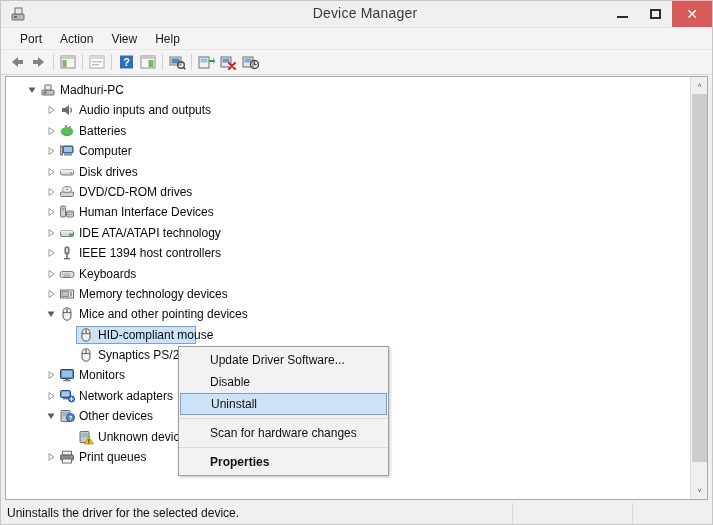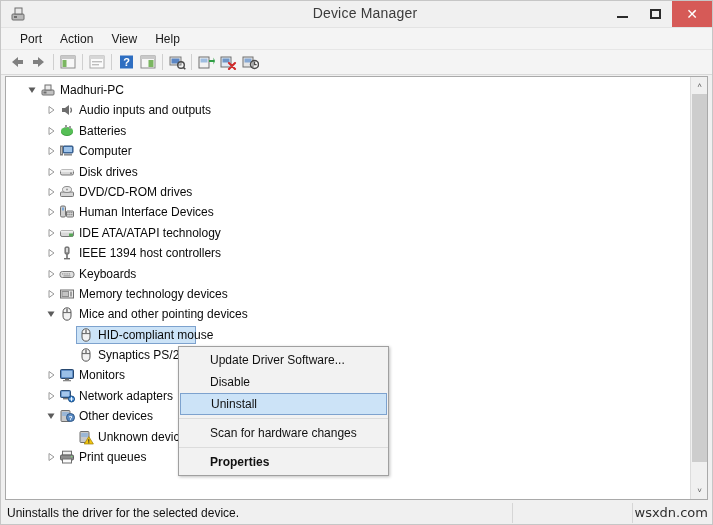--- a/index.html
+++ b/index.html
@@ -512,17 +512,14 @@
       <div class="ctx-item highlight">Uninstall</div>
       <div class="ctx-sep"></div>
       <div class="ctx-item">Scan for hardware changes</div>
       <div class="ctx-sep"></div>
       <div class="ctx-item bold">Properties</div>
     </div>
 
   <div class="statusbar">
     <div class="sb-panel sb-1">Uninstalls the driver for the selected device.</div>
     <div class="sb-panel sb-2"></div>
-    <div class="sb-panel sb-3">
-      <span class="watermark">wsxdn.com</span>
-    </div>
   </div>
 </div>
 
 </body></html>

